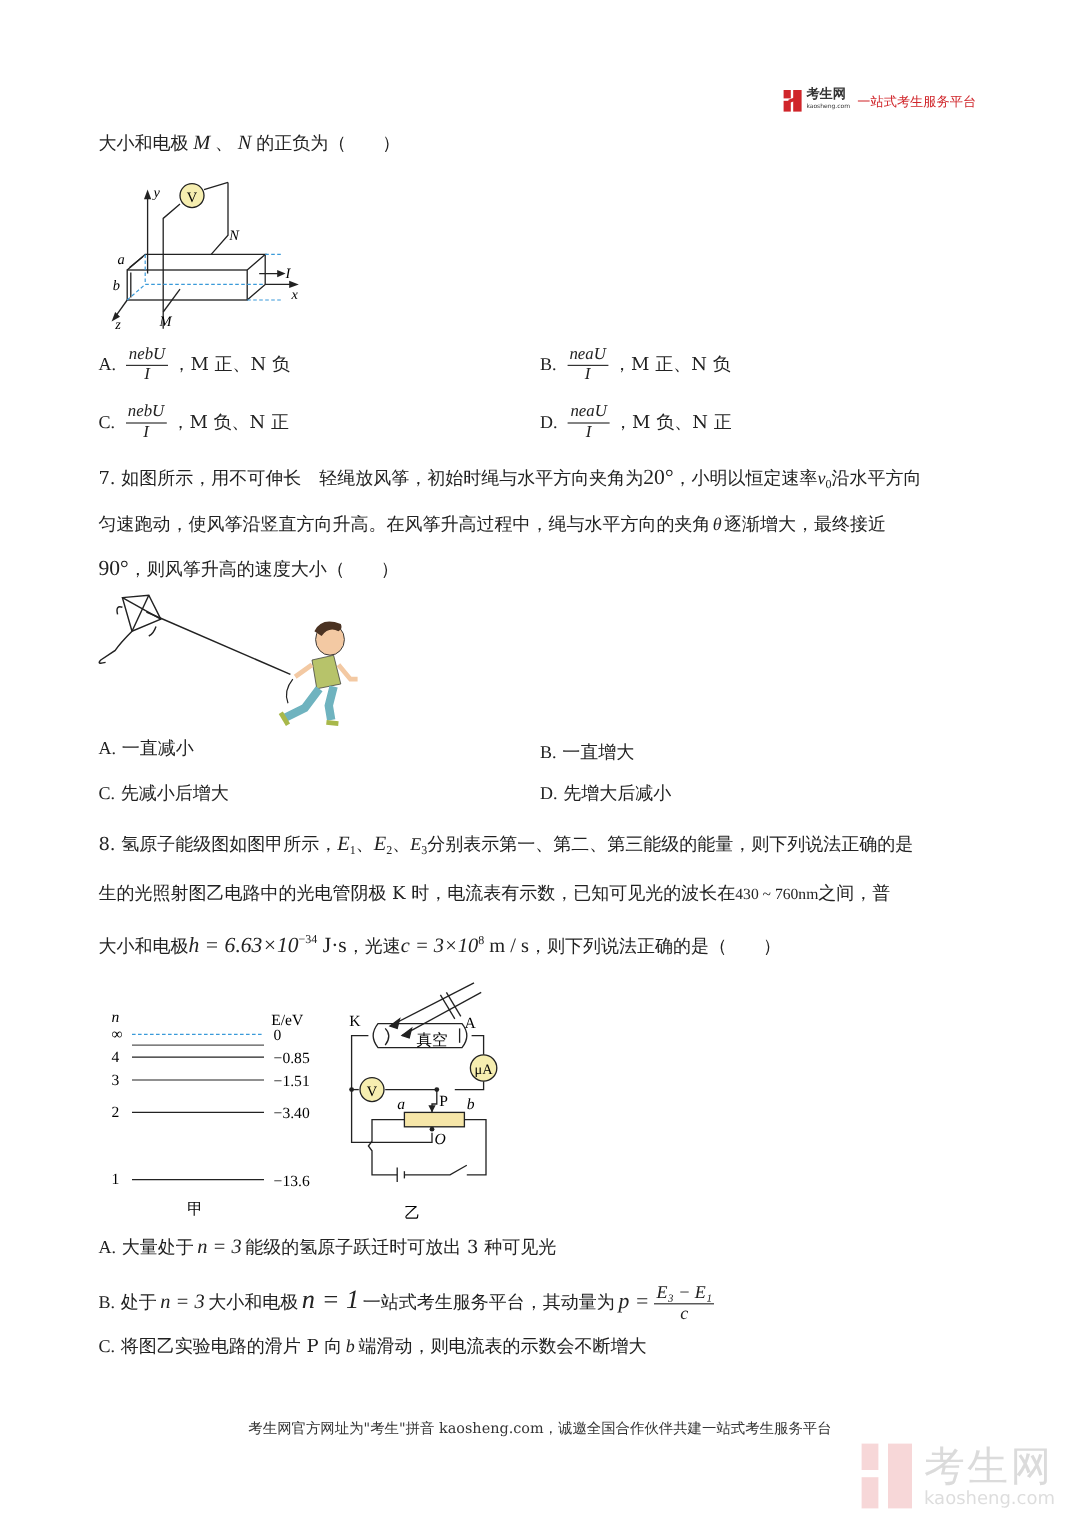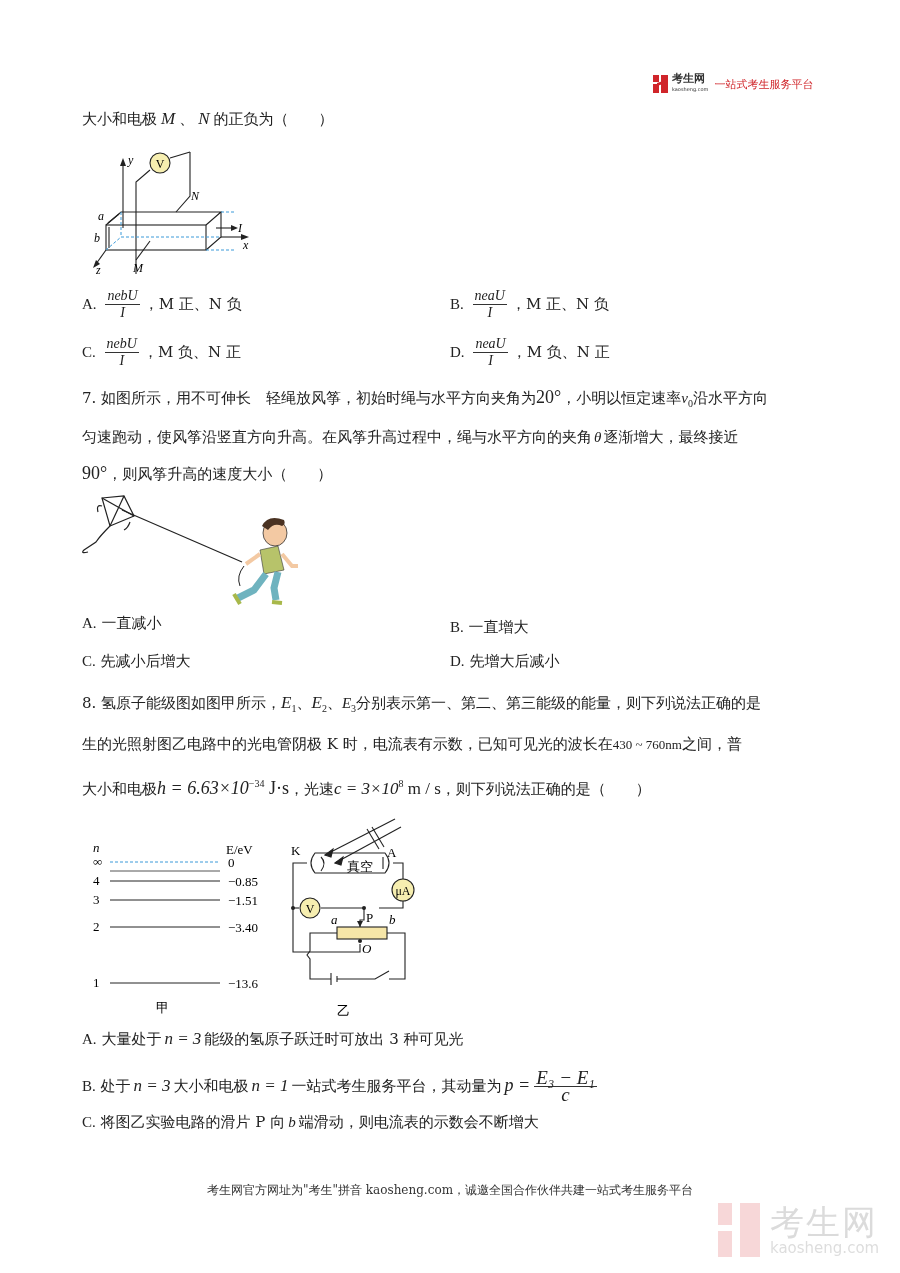--- a/index.html
+++ b/index.html
@@ -240,21 +240,21 @@
   <text x="46" y="109" font-size="13" font-style="italic" font-family="Liberation Serif,serif">a</text>
   <text x="104" y="109" font-size="13" font-style="italic" font-family="Liberation Serif,serif">b</text>
   <text x="77" y="138" font-size="13" font-style="italic" font-family="Liberation Serif,serif">O</text>
   <text x="52" y="200" font-size="13">乙</text>
 </svg>
 
 <div class="abs txt" style="left:82px;top:1029px">
   <span class="ser">A.</span> <span>大量处于</span><i class="ser" style="font-size:17px;margin:0 3px">n = 3</i><span>能级的氢原子跃迁时可放出 3 种可见光</span>
 </div>
 <div class="abs txt" style="left:82px;top:1070px">
-  <span class="ser">B.</span> <span>处于</span><i class="ser" style="font-size:17px;margin:0 3px">n = 3</i><span>大小和电极</span><i class="ser" style="font-size:17px;margin:0 3px">n = 1</i><span>一站式考生服务平台，其动量为</span><i class="ser" style="font-size:18px;margin-left:3px">p =</i><span class="frac" style="font-size:19px">
+  <span class="ser">B.</span> <span>处于</span><i class="ser" style="font-size:17px;margin:0 3px">n = 3</i><span>大小和电极</span><i class="ser" style="font-size:22px;margin:0 3px">n = 1</i><span>一站式考生服务平台，其动量为</span><i class="ser" style="font-size:18px;margin-left:3px">p =</i><span class="frac" style="font-size:15px">
       <span class="num">E₃ − E₁</span>
       <span class="den">c</span>
     </span>
 </div>
 <div class="abs txt" style="left:82px;top:1112px">
   <span class="ser">C.</span> <span>将图乙实验电路的滑片 P 向</span><i class="ser" style="margin:0 3px">b</i><span>端滑动，则电流表的示数会不断增大</span>
 </div>
 
 <div class="abs footer">考生网官方网址为"考生"拼音 kaosheng.com，诚邀全国合作伙伴共建一站式考生服务平台</div>
 

